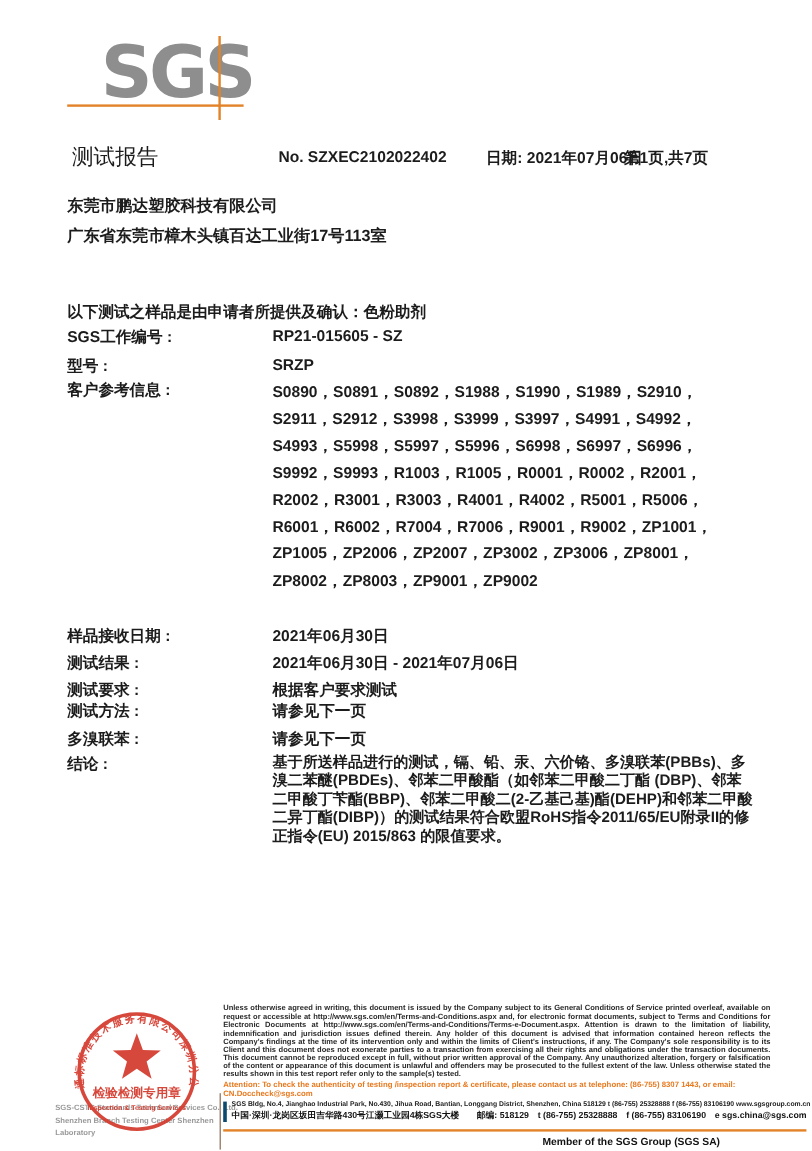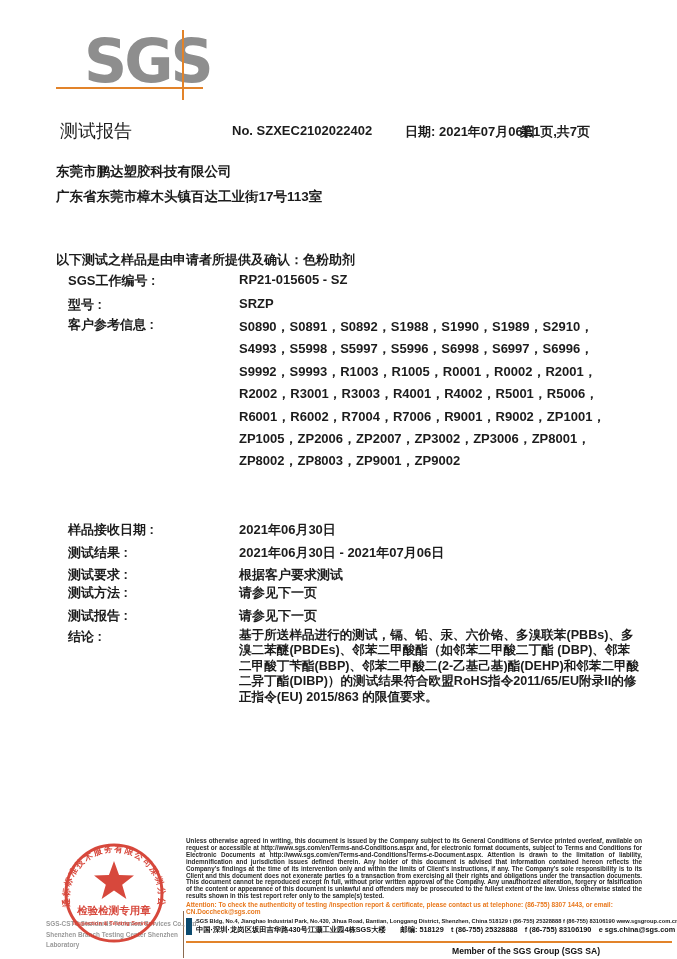--- a/index.html
+++ b/index.html
@@ -26,41 +26,41 @@
   .page-label{left:520px;top:123px;font-size:13px;font-weight:bold;}
 
   
   .company{left:56px;top:163px;font-size:13.5px;font-weight:bold;}
   .address{left:56px;top:188px;font-size:13.5px;font-weight:bold;}
 
   .statement{left:56px;top:251px;font-size:13px;font-weight:bold;}
 
   
   .row{position:absolute;left:56px;font-size:13px;font-weight:bold;}
-  .row .lbl{display:inline-block;width:171px;vertical-align:top;margin-left:12px;}
+  .row .lbl{display:inline-block;width:171px;vertical-align:top;}
   .row .val{display:inline-block;vertical-align:top;white-space:nowrap;}
   .ref-lines div{line-height:22.4px;}
   .conclusion-val{width:402px;white-space:normal !important;
     line-height:15.4px;font-size:12.6px;text-align:left;}
 
   
   .gray-co{
     left:46px;top:919px;width:160px;font-size:6.4px;line-height:10.5px;
     color:#9a9a9a;font-weight:bold;z-index:1;
   }
   .stamp{left:52px;top:836px;z-index:2;opacity:0.92;}
   .footer-text{left:186px;top:838px;width:456px;z-index:1;}
   .disclaimer{
     font-size:6.3px;line-height:6.9px;color:#2a2a2a;text-align:justify;
     font-weight:600;margin:0 0 1px 0;
   }
   .attention{
     font-size:6.5px;line-height:7.2px;color:#e8791e;font-weight:bold;margin:0;
   }
-  .addr-block{border-left:6px solid #0c4a6e;padding-left:4px;margin-top:2px;}
+  .addr-block{border-left:3px solid #0c4a6e;padding-left:4px;margin-top:2px;}
   .addr-en{font-size:5.7px;line-height:7.5px;color:#222;font-weight:600;white-space:nowrap;}
   .addr-cn{font-size:7.3px;line-height:10px;color:#111;font-weight:bold;white-space:nowrap;}
   .bottom-rule{left:186px;top:941px;width:486px;height:2px;background:#e2832a;}
   .bottom-vline{left:183px;top:911px;width:1px;height:47px;background:#8a6a50;}
   .member{left:452px;top:946px;font-size:8.6px;font-weight:bold;color:#111;}
 </style>
 </head>
 <body>
 
 <div class="abs logo-text">SGS</div>
@@ -81,20 +81,21 @@
   <span class="lbl">SGS工作编号 :</span><span class="val">RP21-015605 - SZ</span>
 </div>
 
 <div class="row" style="top:296px">
   <span class="lbl">型号 :</span><span class="val">SRZP</span>
 </div>
 
 <div class="row" style="top:316px">
   <span class="lbl">客户参考信息 :</span><span class="val ref-lines">
     <div>S0890，S0891，S0892，S1988，S1990，S1989，S2910，</div>
+    <div>S2911，S2912，S3998，S3999，S3997，S4991，S4992，</div>
     <div>S4993，S5998，S5997，S5996，S6998，S6997，S6996，</div>
     <div>S9992，S9993，R1003，R1005，R0001，R0002，R2001，</div>
     <div>R2002，R3001，R3003，R4001，R4002，R5001，R5006，</div>
     <div>R6001，R6002，R7004，R7006，R9001，R9002，ZP1001，</div>
     <div>ZP1005，ZP2006，ZP2007，ZP3002，ZP3006，ZP8001，</div>
     <div>ZP8002，ZP8003，ZP9001，ZP9002</div>
   </span>
 </div>
 
 <div class="row" style="top:521px">
@@ -107,21 +108,21 @@
 
 <div class="row" style="top:566px">
   <span class="lbl">测试要求 :</span><span class="val">根据客户要求测试</span>
 </div>
 
 <div class="row" style="top:584px">
   <span class="lbl">测试方法 :</span><span class="val">请参见下一页</span>
 </div>
 
 <div class="row" style="top:607px">
-  <span class="lbl">测试报告 :</span><span class="val">请参见下一页</span>
+  <span class="lbl">多溴联苯 :</span><span class="val">请参见下一页</span>
 </div>
 
 <div class="row" style="top:628px">
   <span class="lbl">结论 :</span><span class="val conclusion-val">基于所送样品进行的测试，镉、铅、汞、六价铬、多溴联苯(PBBs)、多溴二苯醚(PBDEs)、邻苯二甲酸酯（如邻苯二甲酸二丁酯 (DBP)、邻苯二甲酸丁苄酯(BBP)、邻苯二甲酸二(2-乙基己基)酯(DEHP)和邻苯二甲酸二异丁酯(DIBP)）的测试结果符合欧盟RoHS指令2011/65/EU附录II的修正指令(EU) 2015/863 的限值要求。</span>
 </div>
 
 <div class="abs gray-co">
   <div>SGS-CSTC Standards Technical Services Co., Ltd.</div>
   <div>Shenzhen Branch Testing Center Shenzhen Laboratory</div>
 </div>

